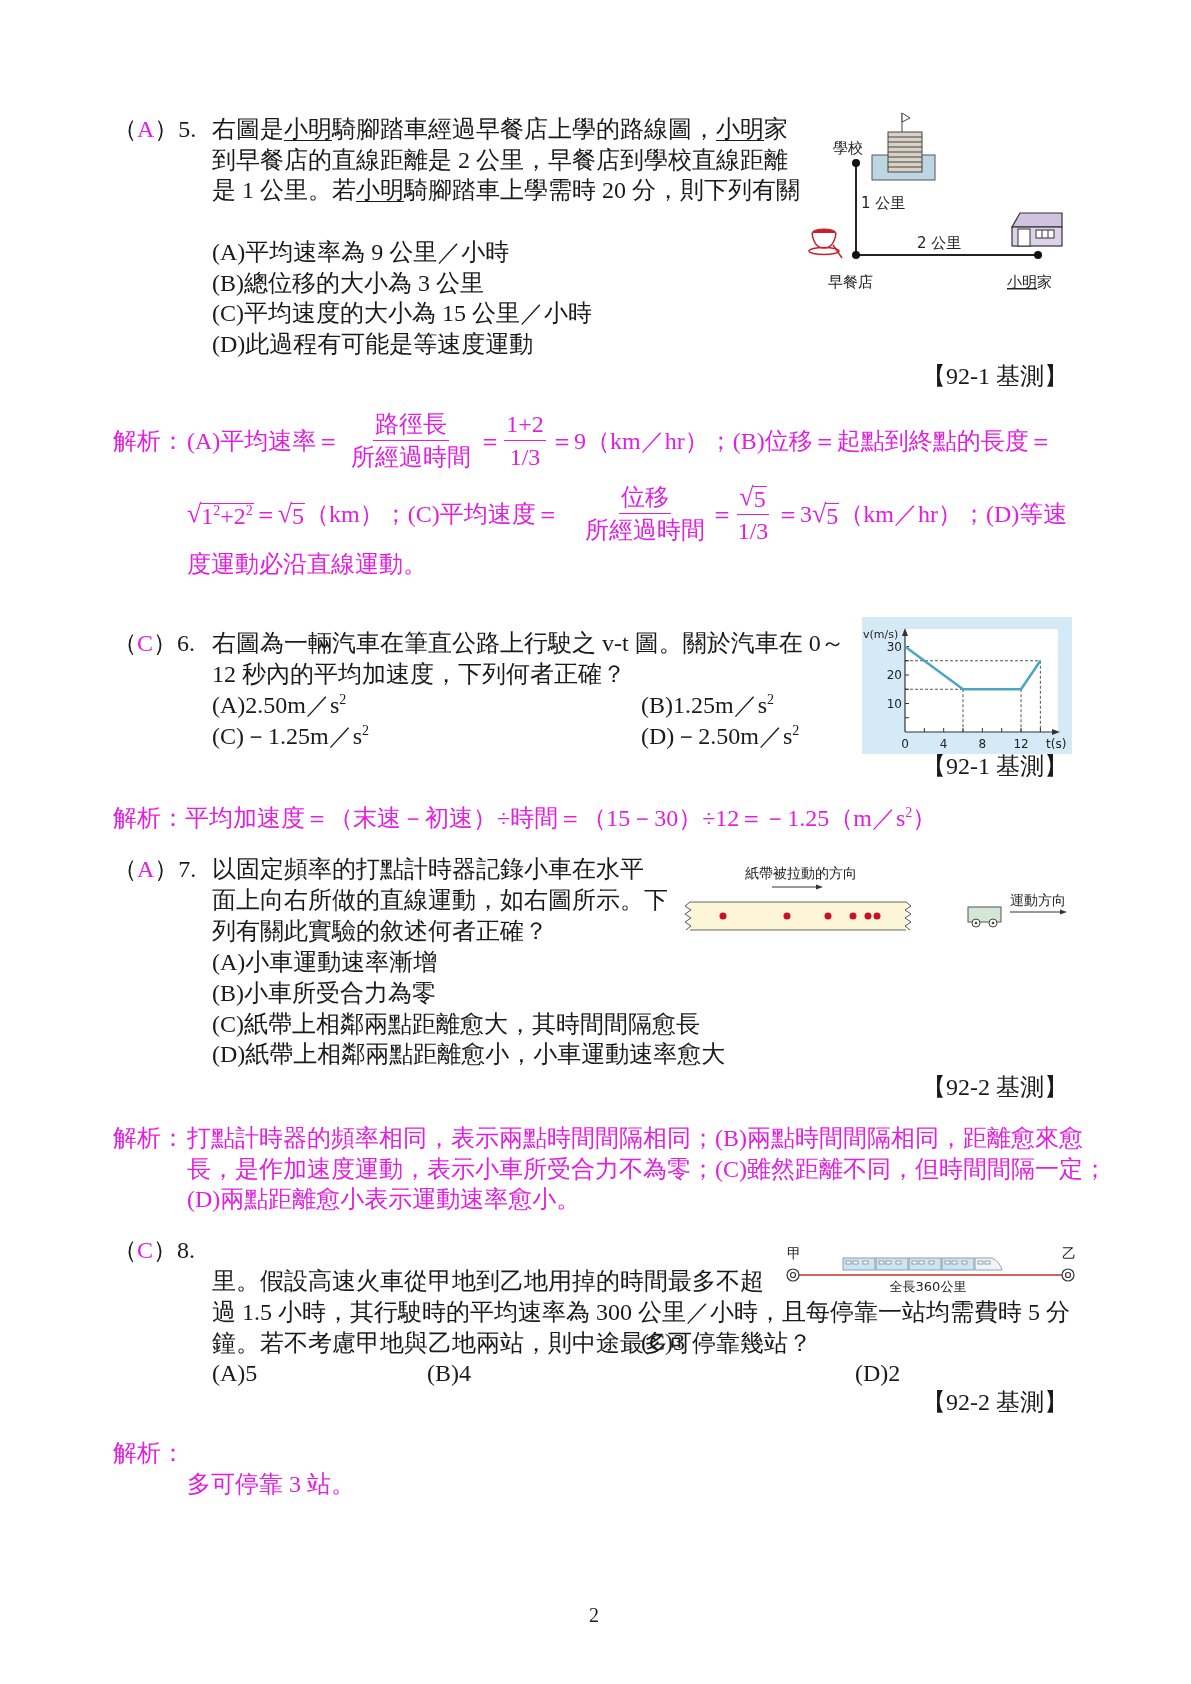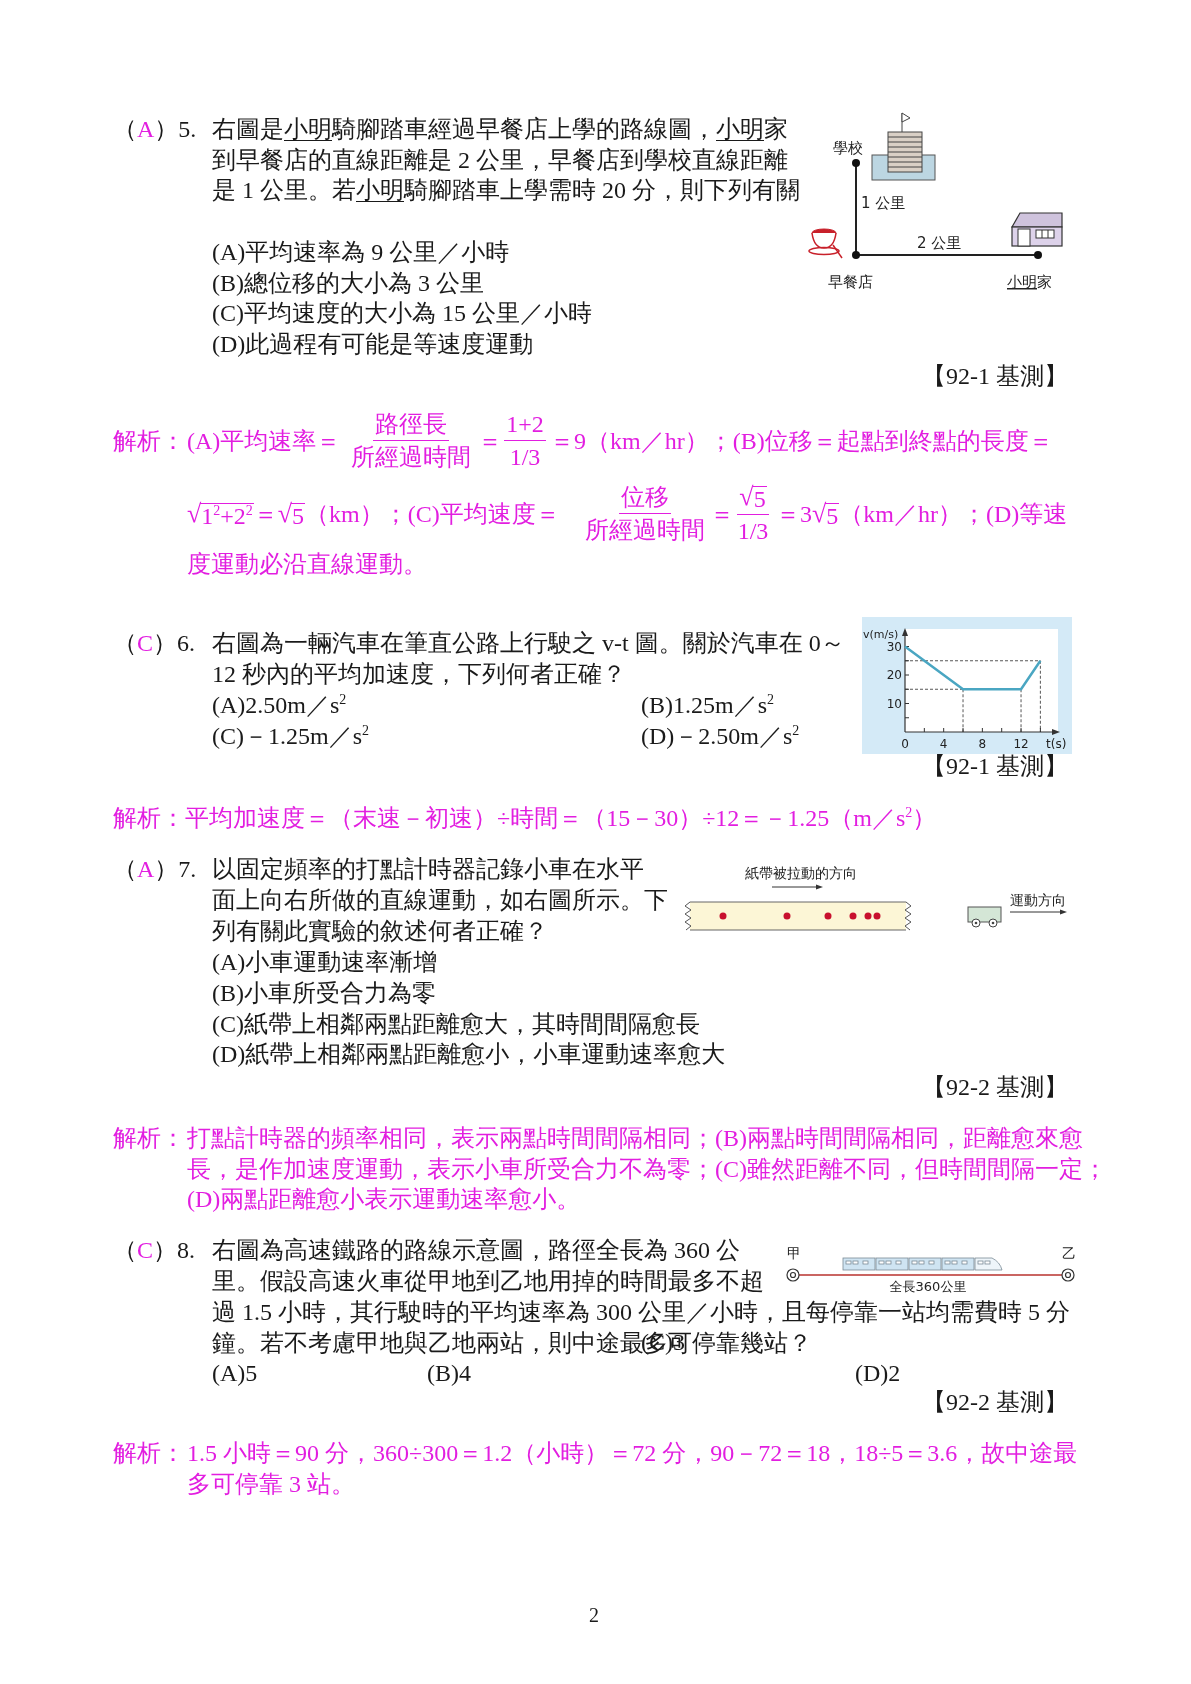--- a/index.html
+++ b/index.html
@@ -259,21 +259,20 @@
   </svg>
 
   <div class="ln sol" style="left:113px;top:1125px">解析：</div>
   <div class="ln sol" style="left:187px;top:1125px">打點計時器的頻率相同，表示兩點時間間隔相同；(B)兩點時間間隔相同，距離愈來愈</div>
   <div class="ln sol" style="left:187px;top:1156px">長，是作加速度運動，表示小車所受合力不為零；(C)雖然距離不同，但時間間隔一定；</div>
   <div class="ln sol" style="left:187px;top:1186px">(D)兩點距離愈小表示運動速率愈小。</div>
 
   <div class="ln" style="left:113px;top:1237px">
     <span>（</span><span class="mag">C</span><span>）</span><span>8.</span>
   </div>
-  <div class="ln" style="left:212px;top:1237px">右圖為高速鐵路的路線示意圖，路徑全長為  360  公</div>
   <div class="ln" style="left:212px;top:1268px">里。假設高速火車從甲地到乙地用掉的時間最多不超</div>
   <div class="ln" style="left:212px;top:1299px">過 1.5 小時，其行駛時的平均速率為 300 公里／小時，且每停靠一站均需費時 5 分</div>
   <div class="ln" style="left:212px;top:1330px">鐘。若不考慮甲地與乙地兩站，則中途最多可停靠幾站？</div>
   <div class="ln" style="left:212px;top:1360px">(A)5</div>
   <div class="ln" style="left:427px;top:1360px">(B)4</div>
   <div class="ln" style="left:641px;top:1329px">(C)3</div>
   <div class="ln" style="left:855px;top:1360px">(D)2</div>
   <div class="src" style="right:123px;top:1389px">【92-2 基測】</div>
 
   <svg class="fig" style="left:780px;top:1240px" width="300" height="58" viewBox="0 0 300 58">
@@ -308,17 +307,16 @@
           <rect x="172" y="21" width="5" height="3"></rect>
           <rect x="182" y="21" width="5" height="3"></rect>
         <rect x="198" y="21" width="5" height="3"></rect>
           <rect x="205" y="21" width="5" height="3"></rect>
       </g>
     </g>
     <text x="148" y="51" font-size="13" text-anchor="middle">全長360公里</text>
   </svg>
 
   <div class="ln sol" style="left:113px;top:1440px">解析：</div>
-  <div class="ln sol" style="left:187px;top:1440px">1.5 小時＝90 分，360÷300＝1.2（小時）＝72 分，90－72＝18，18÷5＝3.6，故中途最</div>
   <div class="ln sol" style="left:187px;top:1471px">多可停靠 3 站。</div>
 
   <div class="pnum">2</div>
 </div>
 
 </body></html>

